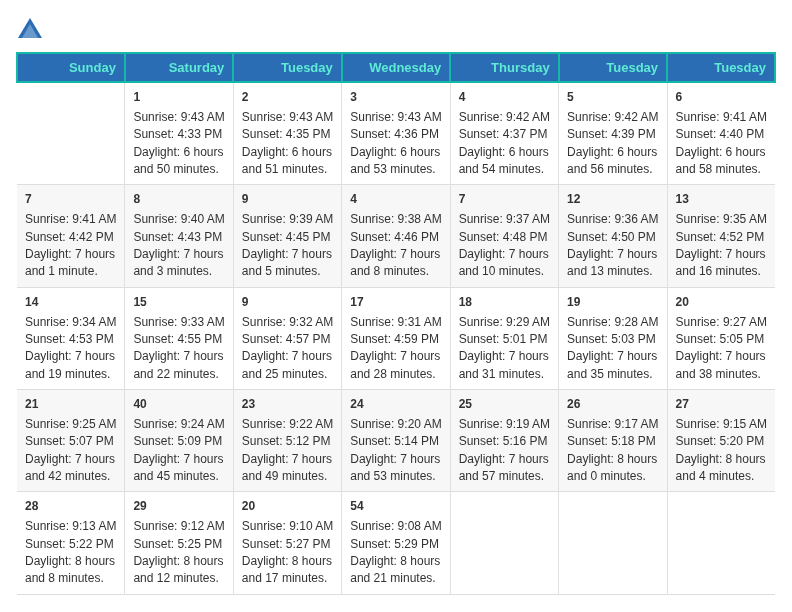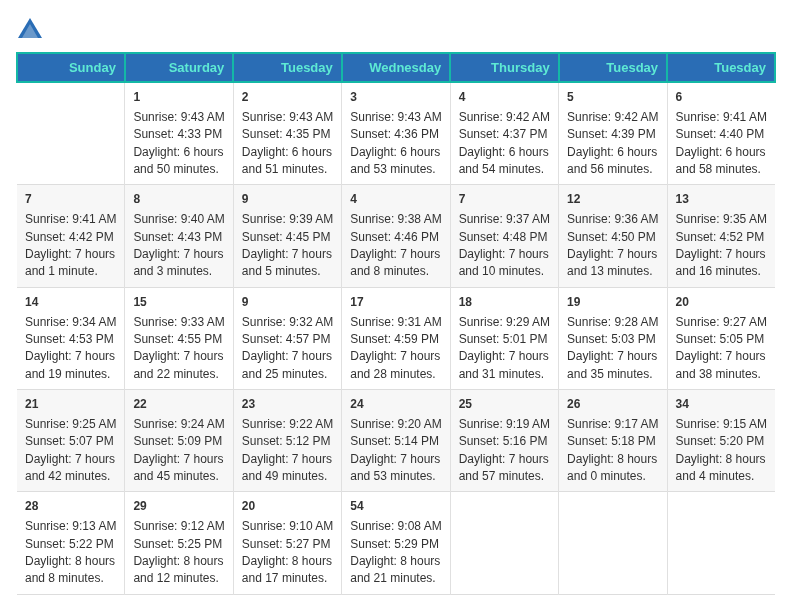--- a/index.html
+++ b/index.html
@@ -219,41 +219,41 @@
           <span class="day-num">20</span>
           <div class="cell-info">Sunrise: 9:27 AM<br>Sunset: 5:05 PM<br>Daylight: 7 hours<br>and 38 minutes.</div>
         </td>
       </tr>
       <tr>
         <td>
           <span class="day-num">21</span>
           <div class="cell-info">Sunrise: 9:25 AM<br>Sunset: 5:07 PM<br>Daylight: 7 hours<br>and 42 minutes.</div>
         </td>
         <td>
-          <span class="day-num">22</span>
+          <span class="day-num">40</span>
           <div class="cell-info">Sunrise: 9:24 AM<br>Sunset: 5:09 PM<br>Daylight: 7 hours<br>and 45 minutes.</div>
         </td>
         <td>
           <span class="day-num">23</span>
           <div class="cell-info">Sunrise: 9:22 AM<br>Sunset: 5:12 PM<br>Daylight: 7 hours<br>and 49 minutes.</div>
         </td>
         <td>
           <span class="day-num">24</span>
           <div class="cell-info">Sunrise: 9:20 AM<br>Sunset: 5:14 PM<br>Daylight: 7 hours<br>and 53 minutes.</div>
         </td>
         <td>
           <span class="day-num">25</span>
           <div class="cell-info">Sunrise: 9:19 AM<br>Sunset: 5:16 PM<br>Daylight: 7 hours<br>and 57 minutes.</div>
         </td>
         <td>
           <span class="day-num">26</span>
           <div class="cell-info">Sunrise: 9:17 AM<br>Sunset: 5:18 PM<br>Daylight: 8 hours<br>and 0 minutes.</div>
         </td>
         <td>
-          <span class="day-num">34</span>
+          <span class="day-num">27</span>
           <div class="cell-info">Sunrise: 9:15 AM<br>Sunset: 5:20 PM<br>Daylight: 8 hours<br>and 4 minutes.</div>
         </td>
       </tr>
       <tr>
         <td>
           <span class="day-num">28</span>
           <div class="cell-info">Sunrise: 9:13 AM<br>Sunset: 5:22 PM<br>Daylight: 8 hours<br>and 8 minutes.</div>
         </td>
         <td>
           <span class="day-num">29</span>

